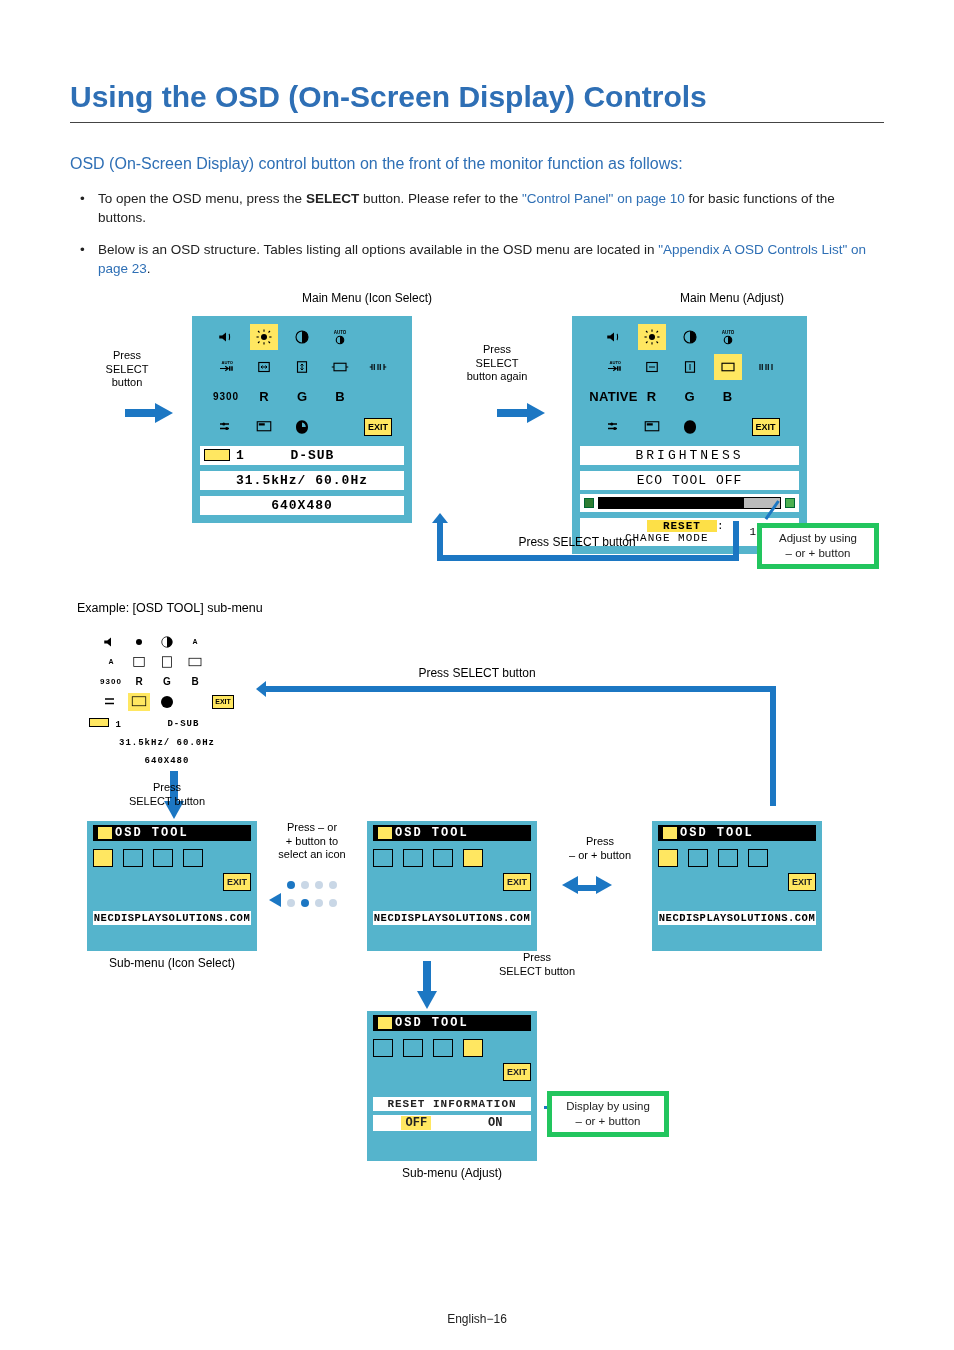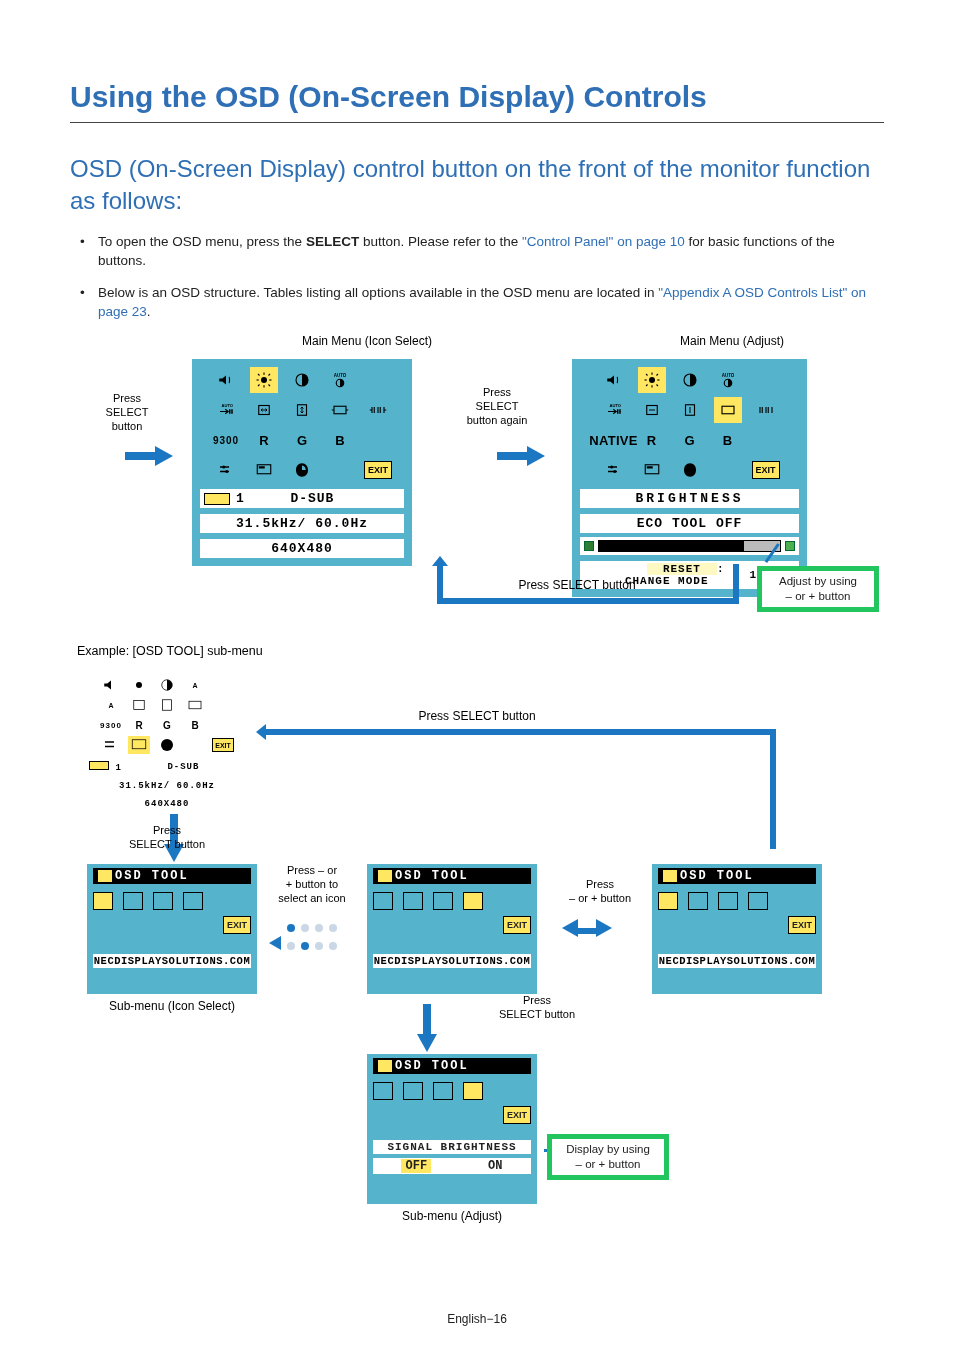--- a/index.html
+++ b/index.html
@@ -19,21 +19,21 @@
   h1.title {
     color: #2e6fb5;
     font-size: 30px;
     font-weight: 700;
     margin: 40px 0 8px 0;
     border-bottom: 1px solid #444;
     padding-bottom: 8px;
   }
   h2.sub {
     color: #2e6fb5;
-    font-size: 24px;
+    font-size: 16px;
     font-weight: 400;
     margin: 30px 0 14px 0;
     line-height: 1.35;
   }
   ul.bullets { list-style: none; padding: 0; margin: 0 0 0 6px; }
   ul.bullets > li {
     position: relative;
     padding-left: 22px;
     margin: 6px 0 12px 0;
     line-height: 1.45;
@@ -58,22 +58,22 @@
   .icon-grid { display:grid; grid-template-columns: repeat(5, 28px); grid-auto-rows:26px; gap:4px 10px; justify-content:center; margin-top:2px;}
   .icon-grid .ic { display:flex; align-items:center; justify-content:center; font-size:13px; font-weight:bold; color:#000; font-family: "Arial Black", Arial, sans-serif; }
   .icon-grid .ic.hl { background:#ffe761; padding:0 2px; }
   .ic svg { width:18px; height:18px; }
   .osd-strip { background:#fff; color:#000; font-family:"Courier New", monospace; font-weight:bold; font-size:13px; letter-spacing:1px; text-align:center; padding:2px 4px; margin-top:6px; }
   .osd-strip .yel { background:#ffe761; padding:0 2px; }
   .osd-strip-row { display:flex; align-items:center; justify-content:space-between; }
   .bar-row { display:flex; align-items:center; gap:4px; background:#fff; padding:3px 4px; margin-top:4px; }
   .bar { flex:1; height:10px; background:linear-gradient(90deg,#000 0 80%, #bbb 80% 100%); position:relative; border:1px solid #000; }
   .knob { width:8px; height:8px; background:#4caf50; border:1px solid #063; }
-  .reset-tag { background:#fef9c3; color:#000; font-family:"Courier New",monospace; font-weight:bold; font-size:11px; padding:0 16px;margin-left:38px; }
-  .mono { font-family:"Courier New",monospace; font-weight:bold; letter-spacing:1px;}
+  .reset-tag { background:#fde047; color:#000; font-family:"Courier New",monospace; font-weight:bold; font-size:11px; padding:0 16px;margin-left:38px; }
+  .mono { font-family:"Courier New",monospace; font-weight:normal; letter-spacing:1px;}
   .big-arrow-r {
     position:absolute; width:0;height:0;
     border-top:10px solid transparent; border-bottom:10px solid transparent;
     border-left:18px solid #1c77c3;
   }
   .big-arrow-r::before { content:""; position:absolute; left:-48px; top:-4px; width:30px; height:8px; background:#1c77c3; }
   .big-arrow-d {
     position:absolute; width:0;height:0;
     border-left:10px solid transparent; border-right:10px solid transparent;
     border-top:18px solid #1c77c3;
@@ -538,21 +538,21 @@
         </div>
       <div class="sub-icons">
         <div class="si"></div>
           <div class="si"></div>
           <div class="si"></div>
           <div class="si hl"></div>
       </div>
       <div class="exit-row">
           <span class="exit">EXIT</span>
         </div>
-      <div class="siginfo">SIGNAL BRIGHTNESS</div>
+      <div class="siginfo">RESET INFORMATION</div>
       <div class="onoff">
           <span class="off">OFF</span>
           <span>ON</span>
         </div>
     </div>
     <div class="capt" style="left:290px; top:875px; width:170px; font-size:12px;">Sub-menu (Adjust)</div>
 
     <div class="boxed" style="left:470px; top:800px; width:100px; white-space:pre-line;">Display by using
 – or + button</div>
     <div class="conn" style="left:467px; top:815px; width:3px; height:3px;"></div>

